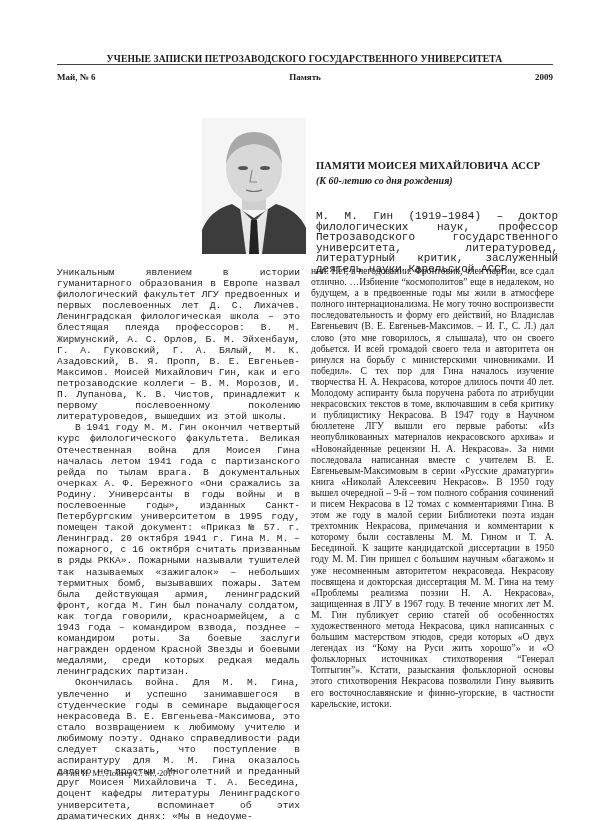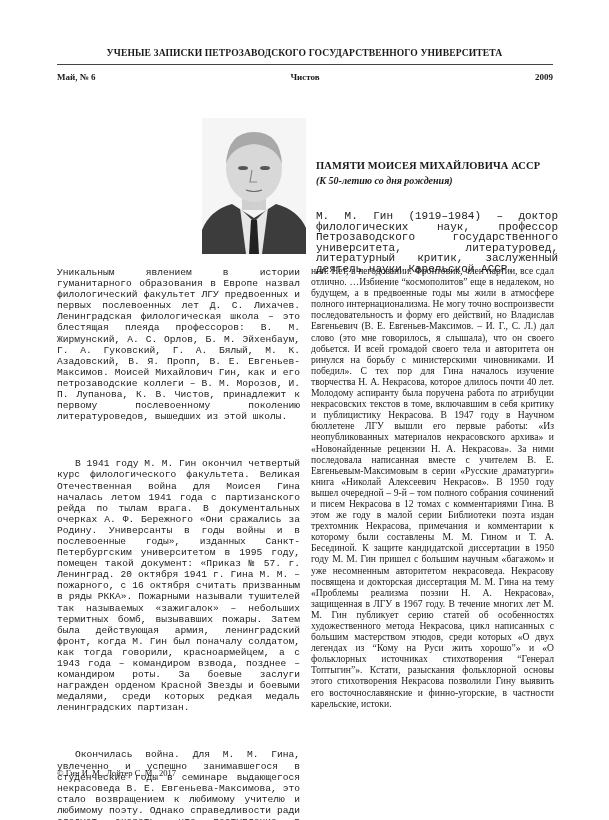--- a/index.html
+++ b/index.html
@@ -1,47 +1,47 @@
 <!DOCTYPE html>
 <html><head>
 <meta charset="utf-8">
 <style>
   html, body { margin: 0; padding: 0; background: #ffffff; }
   body { width: 609px; height: 820px; position: relative; overflow: hidden;
          font-family: "Liberation Serif", "DejaVu Serif", serif; color: #1a1a1a; }
-  .journal-title { position: absolute; top: 47px; left: 0; width: 609px; text-align: center;
+  .journal-title { position: absolute; top: 53px; left: 0; width: 609px; text-align: center;
          font-size: 9.6px; font-weight: bold; letter-spacing: 0.1px; }
   .rule { position: absolute; top: 64px; left: 57px; width: 496px; height: 0;
          border-top: 1.6px solid #444; }
   .running { position: absolute; top: 72px; left: 57px; width: 496px; font-size: 9px; font-weight: bold; }
   .running .l { position: absolute; left: 0; }
   .running .c { position: absolute; left: 0; width: 100%; text-align: center; }
   .running .r { position: absolute; right: 0; }
   .photo { position: absolute; top: 118px; left: 202px; width: 104px; height: 136px;
          background: linear-gradient(180deg, #f4f4f4 0%, #efefef 30%, #d9d9d9 60%, #555 100%); overflow: hidden; }
   .photo svg { display: block; }
   .art-title { position: absolute; top: 160px; left: 316px; font-size: 10.5px; font-weight: bold; letter-spacing: 0.1px; }
   .art-sub { position: absolute; top: 175px; left: 316px; font-size: 10px; font-weight: bold; font-style: italic; }
   .abstract { position: absolute; top: 211px; left: 316px; width: 242px; font-size: 11px; line-height: 10.6px; text-align: justify; font-family: Liberation Mono, monospace; }
   .col { position: absolute; font-size: 9.6px; line-height: 11.1px; text-align: justify; hyphens: manual; }
   .col p { margin: 0; }
-  .col p.ind { text-indent: 18px; margin-top: 36px; }
+  .col p.ind { text-indent: 18px; }
   .col-left { top: 267px; left: 57px; width: 243px; font-family: Liberation Mono, monospace; }
   .col-right { top: 265px; left: 311px; width: 243px; }
   .copyright { position: absolute; top: 768px; left: 57px; font-size: 8.6px; }
 </style>
 </head>
 <body>
 
 <div>
   <div class="journal-title">УЧЕНЫЕ ЗАПИСКИ ПЕТРОЗАВОДСКОГО ГОСУДАРСТВЕННОГО УНИВЕРСИТЕТА</div>
   <div class="rule"></div>
   <div class="running">
     <span class="l">Май, № 6</span>
-    <span class="c">Чистов</span>
+    <span class="c">Память</span>
     <span class="r">2009</span>
   </div>
 </div>
 
 <div class="photo">
   <svg width="104" height="136" viewBox="0 0 104 136">
     <rect width="104" height="136" fill="#f5f5f5"></rect>
     <path d="M0 136 L0 112 Q8 92 30 86 L52 100 L74 86 Q96 92 104 110 L104 136 Z" fill="#3c3c3c"></path>
     <path d="M38 90 L52 104 L66 90 L60 136 L44 136 Z" fill="#e6e6e6"></path>
     <path d="M49 102 L55 102 L57 136 L47 136 Z" fill="#222"></path>
@@ -49,21 +49,21 @@
     <ellipse cx="52" cy="50" rx="28" ry="34" fill="#d8d8d8"></ellipse>
     <path d="M24 46 Q26 14 52 14 Q78 14 80 46 Q74 28 52 26 Q30 28 24 46 Z" fill="#a9a9a9"></path>
     <ellipse cx="41" cy="50" rx="5" ry="2" fill="#555"></ellipse>
     <ellipse cx="63" cy="50" rx="5" ry="2" fill="#555"></ellipse>
     <path d="M50 52 L48 64 L55 64" stroke="#888" stroke-width="1.2" fill="none"></path>
     <path d="M44 72 Q52 75 60 72" stroke="#666" stroke-width="1.2" fill="none"></path>
   </svg>
 </div>
 
 <div class="art-title">ПАМЯТИ МОИСЕЯ МИХАЙЛОВИЧА АССР</div>
-<div class="art-sub">(К 50-летию со дня рождения)</div>
+<div class="art-sub">(К 60-летию со дня рождения)</div>
 <div class="abstract">М. М. Гин (1919–1984) – доктор филологических наук, профессор Петрозаводского государственного университета, литературовед, литературный критик, заслуженный деятель науки Карельской АССР.</div>
 
 <div class="col col-left">
   <p>Уникальным явлением в истории гуманитарного образования в Европе назвал филологический факультет ЛГУ предвоенных и первых послевоенных лет Д. С. Лихачев. Ленинградская филологическая школа – это блестящая плеяда профессоров: В. М. Жирмунский, А. С. Орлов, Б. М. Эйхенбаум, Г. А. Гуковский, Г. А. Бялый, М. К. Азадовский, В. Я. Пропп, В. Е. Евгеньев-Максимов. Моисей Михайлович Гин, как и его петрозаводские коллеги – В. М. Морозов, И. П. Лупанова, К. В. Чистов, принадлежит к первому послевоенному поколению литературоведов, вышедших из этой школы.</p>
   <p class="ind">В 1941 году М. М. Гин окончил четвертый курс филологического факультета. Великая Отечественная война для Моисея Гина началась летом 1941 года с партизанского рейда по тылам врага. В документальных очерках А. Ф. Бережного «Они сражались за Родину. Универсанты в годы войны и в послевоенные годы», изданных Санкт-Петербургским университетом в 1995 году, помещен такой документ: «Приказ № 57. г. Ленинград. 20 октября 1941 г. Гина М. М. – пожарного, с 16 октября считать призванным в ряды РККА». Пожарными называли тушителей так называемых «зажигалок» – небольших термитных бомб, вызывавших пожары. Затем была действующая армия, ленинградский фронт, когда М. Гин был поначалу солдатом, как тогда говорили, красноармейцем, а с 1943 года – командиром взвода, позднее – командиром роты. За боевые заслуги награжден орденом Красной Звезды и боевыми медалями, среди которых редкая медаль ленинградских партизан.</p>
   <p class="ind">Окончилась война. Для М. М. Гина, увлеченно и успешно занимавшегося в студенческие годы в семинаре выдающегося некрасоведа В. Е. Евгеньева-Максимова, это стало возвращением к любимому учителю и любимому поэту. Однако справедливости ради следует сказать, что поступление в аспирантуру для М. М. Гина оказалось далеко не простым. Многолетний и преданный друг Моисея Михайловича Т. А. Беседина, доцент кафедры литературы Ленинградского университета, вспоминает об этих драматических днях: «Мы в недоуме-</p>
 </div>
 
 <div class="col col-right">
   <p>нии. Нет, в негодовании. Фронтовик, член партии, все сдал отлично. …Избиение “космополитов” еще в недалеком, но будущем, а в предвоенные годы мы жили в атмосфере полного интернационализма. Не могу точно воспроизвести последовательность и форму его действий, но Владислав Евгеньевич (В. Е. Евгеньев-Максимов. – И. Г., С. Л.) дал слово (это мне говорилось, я слышала), что он своего добьется. И всей громадой своего тела и авторитета он ринулся на борьбу с министерскими чиновниками. И победил». С тех пор для Гина началось изучение творчества Н. А. Некрасова, которое длилось почти 40 лет. Молодому аспиранту была поручена работа по атрибуции некрасовских текстов в томе, включавшим в себя критику и публицистику Некрасова. В 1947 году в Научном бюллетене ЛГУ вышли его первые работы: «Из неопубликованных материалов некрасовского архива» и «Новонайденные рецензии Н. А. Некрасова». За ними последовала написанная вместе с учителем В. Е. Евгеньевым-Максимовым в серии «Русские драматурги» книга «Николай Алексеевич Некрасов». В 1950 году вышел очередной – 9-й – том полного собрания сочинений и писем Некрасова в 12 томах с комментариями Гина. В этом же году в малой серии Библиотеки поэта издан трехтомник Некрасова, примечания и комментарии к которому были составлены М. М. Гином и Т. А. Бесединой. К защите кандидатской диссертации в 1950 году М. М. Гин пришел с большим научным «багажом» и уже несомненным авторитетом некрасоведа. Некрасову посвящена и докторская диссертация М. М. Гина на тему «Проблемы реализма поэзии Н. А. Некрасова», защищенная в ЛГУ в 1967 году. В течение многих лет М. М. Гин публикует серию статей об особенностях художественного метода Некрасова, цикл написанных с большим мастерством этюдов, среди которых «О двух легендах из “Кому на Руси жить хорошо”» и «О фольклорных источниках стихотворения “Генерал Топтыгин”». Кстати, разыскания фольклорной основы этого стихотворения Некрасова позволили Гину выявить его восточнославянские и финно-угорские, в частности карельские, истоки.</p>

